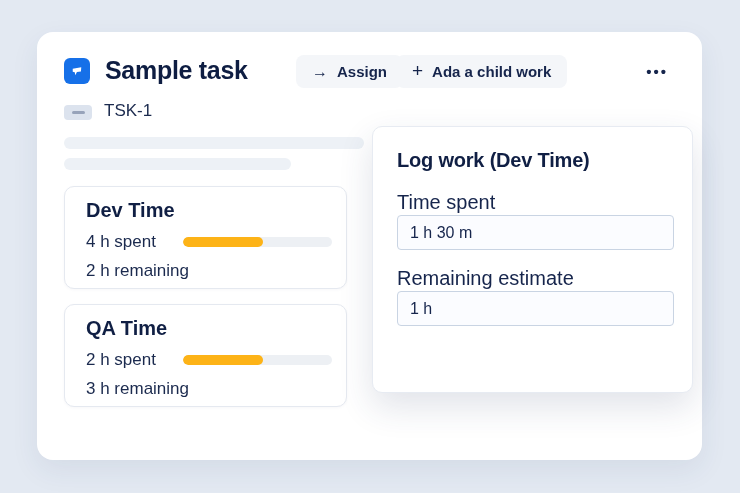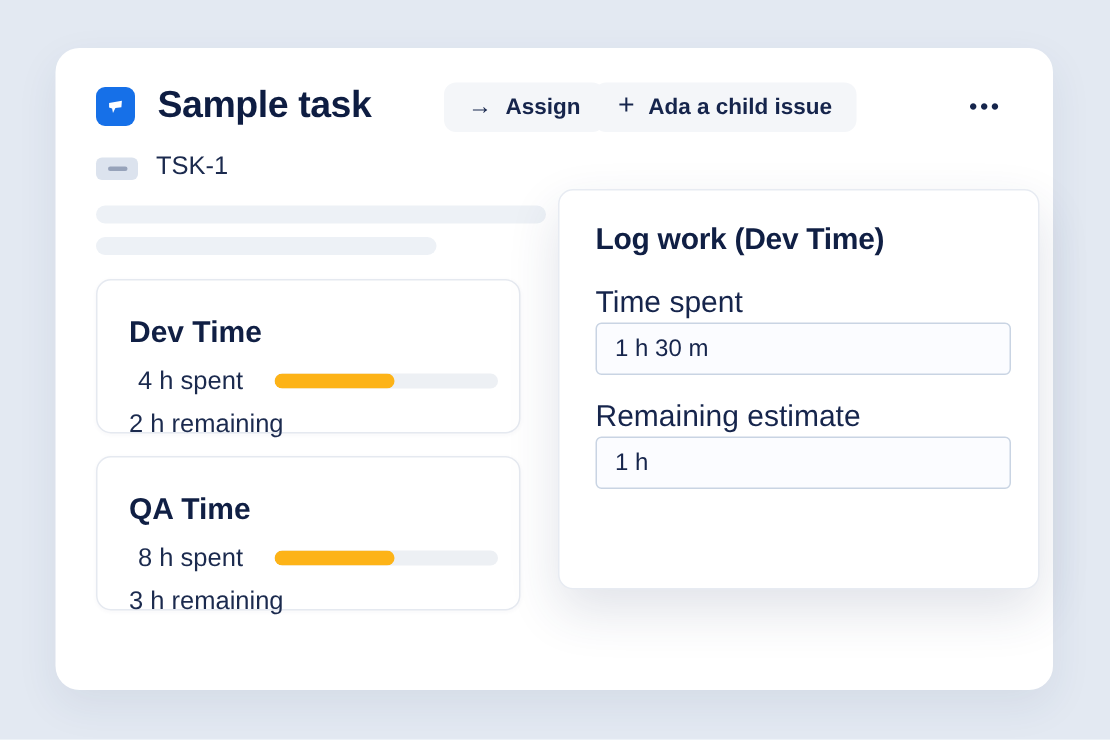--- a/index.html
+++ b/index.html
@@ -61,26 +61,26 @@
   
   .skel { position: absolute; background: #edf1f6; border-radius: 6px; height: 12px; }
   .skel-1 { left: 27px; top: 105px; width: 300px; }
   .skel-2 { left: 27px; top: 126px; width: 227px; }
 
   
   .tracker-card {
     position: absolute; left: 27px; width: 283px; height: 103px;
     background: #ffffff; border: 1px solid #e5e9f0; border-radius: 10px;
     box-shadow: 0 1px 3px rgba(40,60,100,0.04);
-    padding: 22px 14px 0 21px;
+    padding: 10px 14px 0 21px;
   }
   .tracker-dev { top: 154px; }
   .tracker-qa  { top: 272px; }
   .tracker-name { font-size: 20px; font-weight: 700; color: #101f44; line-height: 27px; }
-  .tracker-row { display: flex; align-items: center; margin-top: 8px; height: 20px; text-align: right; }
+  .tracker-row { display: flex; align-items: center; margin-top: 8px; height: 20px; }
   .tracker-spent { width: 76px; font-size: 17px; color: #1b2a4e; white-space: nowrap; }
   .progress-track {
     flex: 1; height: 10px; margin-left: 21px; margin-right: 0;
     background: #edf0f4; border-radius: 5px; overflow: hidden;
   }
   .progress-fill { height: 100%; background: #fdb317; border-radius: 5px; }
   .tracker-remaining { margin-top: 9px; font-size: 17px; color: #1b2a4e; }
 
   
   .modal {
@@ -125,21 +125,21 @@
     </span>
     <h1 class="task-title">Sample task</h1>
 
     <button class="hbtn btn-assign">
       <span class="glyph">→</span>
       <span>Assign</span>
     </button>
 
     <button class="hbtn btn-add-child">
       <span class="glyph">+</span>
-      <span>Ada a child issue</span>
+      <span>Ada a child work</span>
     </button>
 
     <button class="more-btn">•••</button>
 
     <span class="key-badge">
       <span class="dash"></span>
     </span>
     <span class="task-key">TSK-1</span>
 
     <div class="skel skel-1"></div>
@@ -152,21 +152,21 @@
         <span class="progress-track">
           <span class="progress-fill" style="display: block; width: 54%;"></span>
         </span>
       </div>
       <div class="tracker-remaining">2 h remaining</div>
     </div>
 
     <div class="tracker-card tracker-qa">
       <div class="tracker-name">QA Time</div>
       <div class="tracker-row">
-        <span class="tracker-spent">8 h spent</span>
+        <span class="tracker-spent">2 h spent</span>
         <span class="progress-track">
           <span class="progress-fill" style="display: block; width: 54%;"></span>
         </span>
       </div>
       <div class="tracker-remaining">3 h remaining</div>
     </div>
 
   </div>
 
   <div class="modal">

